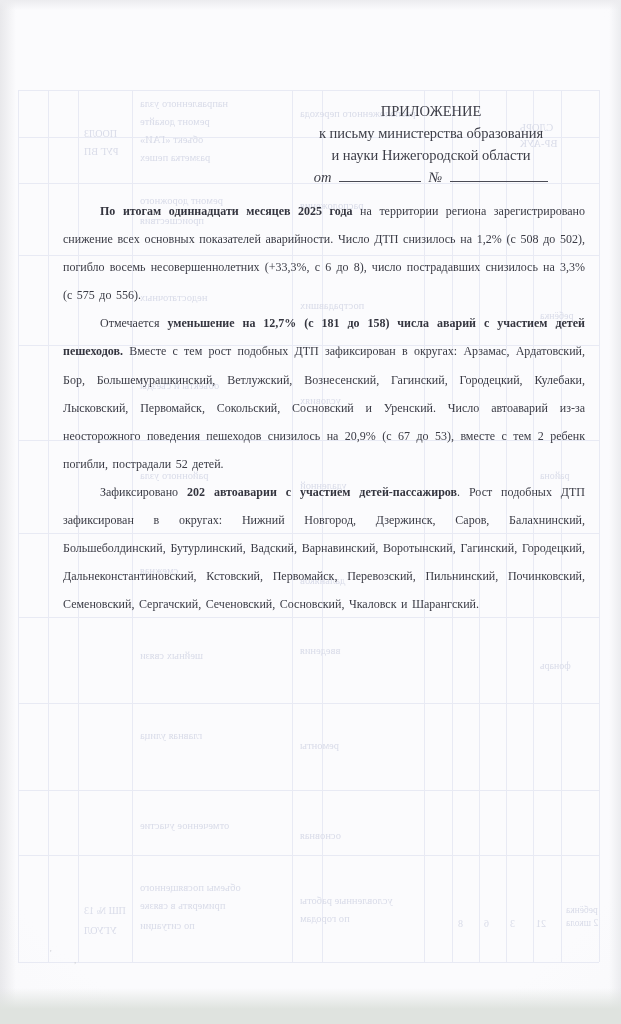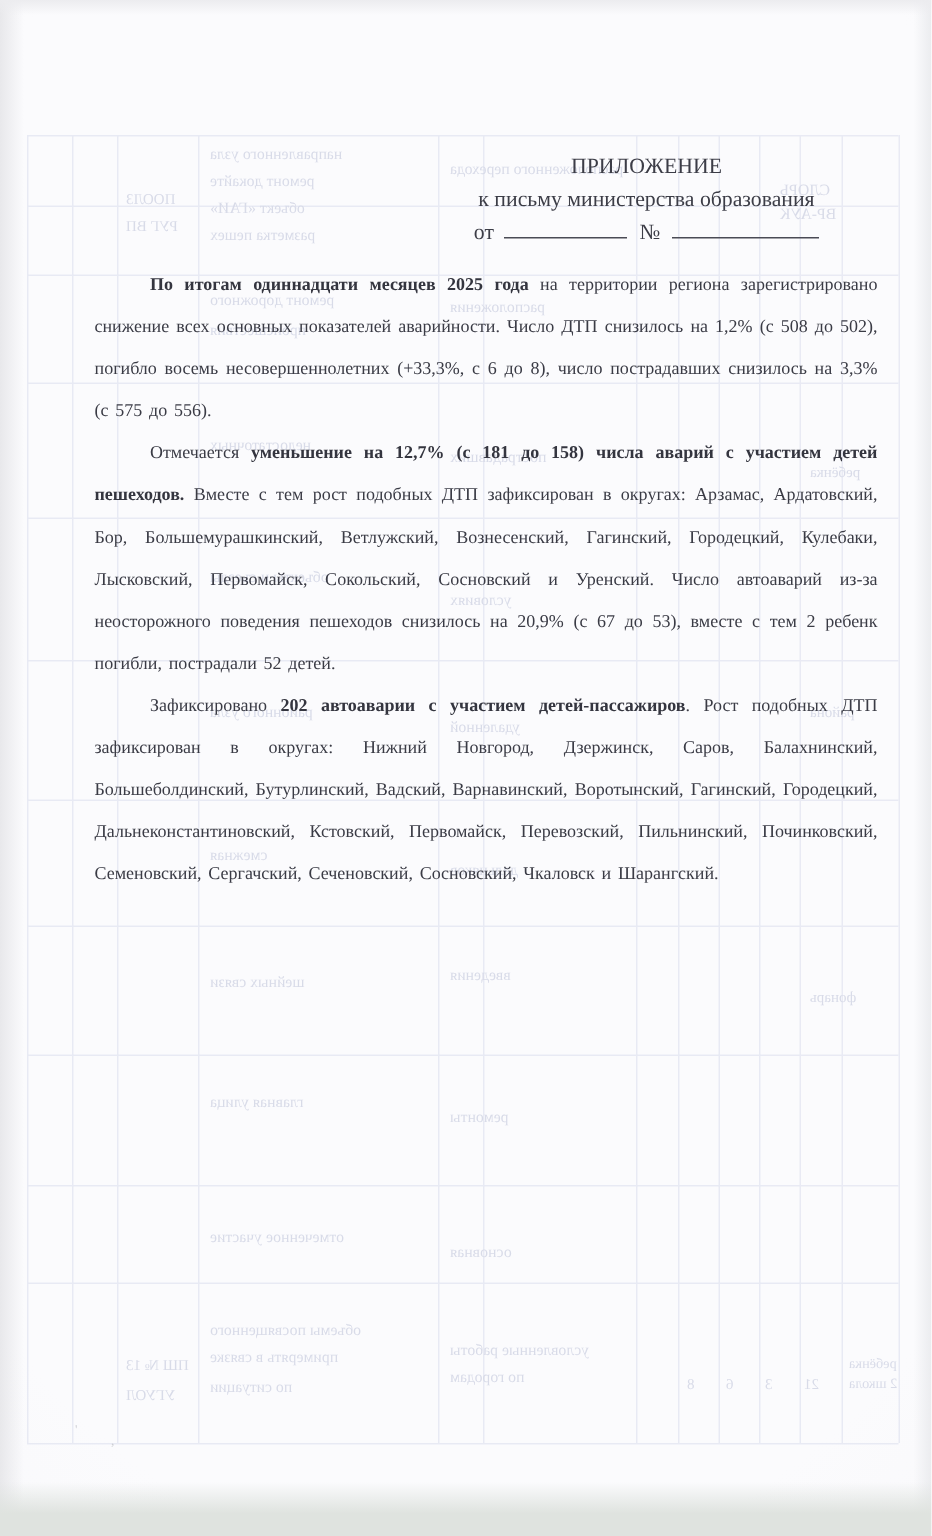--- a/index.html
+++ b/index.html
@@ -20,21 +20,21 @@
   .bl-text{
     position:absolute;color:#bdc2d8;white-space:nowrap;
     transform:scaleX(-1);transform-origin:center;
     font-family:"Liberation Serif","DejaVu Serif",serif;
   }
   .speck{position:absolute;color:#a9abb4;font-size:9px;}
   
   .content{position:absolute;left:63px;top:0;width:522px;}
   .hdr{margin-top:100px;margin-left:232px;width:272px;text-align:center;
        font-size:14.5px;line-height:22px;color:#3c3d47;}
-  .hdr-from{white-space:nowrap;}
+  .hdr-from{white-space:nowrap;font-style:italic;}
   .blank{display:inline-block;height:13px;border-bottom:1.2px solid #4a4b55;vertical-align:baseline;}
   .blank.w1{width:82px;margin:0 8px 0 7px;}
   .blank.w2{width:98px;margin-left:8px;}
   .title{margin-top:13px;text-align:center;font-weight:bold;font-size:15.5px;
          line-height:38px;color:#33343e;}
   #paragraphs{margin-top:9px;}
   .body-par{margin:0;font-size:12px;line-height:28.1px;text-align:justify;
             text-indent:37px;color:#3a3b45;word-spacing:1.5px;}
   .body-par .b{font-weight:bold;color:#34353f;}
 </style>
@@ -113,20 +113,21 @@
       <div class="bl-text" style="left: 566px; top: 918px; font-size: 9.5px;">2 школа</div>
       <div class="speck" style="left: 50px; top: 948px;">'</div>
       <div class="speck" style="left: 74px; top: 955px;">,</div>
     </div>
 
   <div class="content">
 
     <div class="hdr">
       <div>ПРИЛОЖЕНИЕ</div>
       <div>к письму министерства образования</div>
+      <div>и науки Нижегородской области</div>
       <div class="hdr-from">
         <span>от</span><span class="blank w1"></span><span>№</span><span class="blank w2"></span>
       </div>
     </div>
 
 
     <div id="paragraphs">
         <p class="body-par"><span class="b">По итогам одиннадцати месяцев 2025 года</span><span> на территории региона зарегистрировано снижение всех основных показателей аварийности. Число ДТП снизилось на 1,2% (с 508 до 502), погибло восемь несовершеннолетних (+33,3%, с 6 до 8), число пострадавших снизилось на 3,3% (с 575 до 556).</span></p>
         <p class="body-par"><span>Отмечается </span><span class="b">уменьшение на 12,7% (с 181 до 158) числа аварий с участием детей пешеходов.</span><span> Вместе с тем рост подобных ДТП зафиксирован в округах: Арзамас, Ардатовский, Бор, Большемурашкинский, Ветлужский, Вознесенский, Гагинский, Городецкий, Кулебаки, Лысковский, Первомайск, Сокольский, Сосновский и Уренский. Число автоаварий из-за неосторожного поведения пешеходов снизилось на 20,9% (с 67 до 53), вместе с тем 2 ребенк погибли, пострадали 52 детей.</span></p>
         <p class="body-par"><span>Зафиксировано </span><span class="b">202 автоаварии с участием детей-пассажиров</span><span>. Рост подобных ДТП зафиксирован в округах: Нижний Новгород, Дзержинск, Саров, Балахнинский, Большеболдинский, Бутурлинский, Вадский, Варнавинский, Воротынский, Гагинский, Городецкий, Дальнеконстантиновский, Кстовский, Первомайск, Перевозский, Пильнинский, Починковский, Семеновский, Сергачский, Сеченовский, Сосновский, Чкаловск и Шарангский.</span></p>

